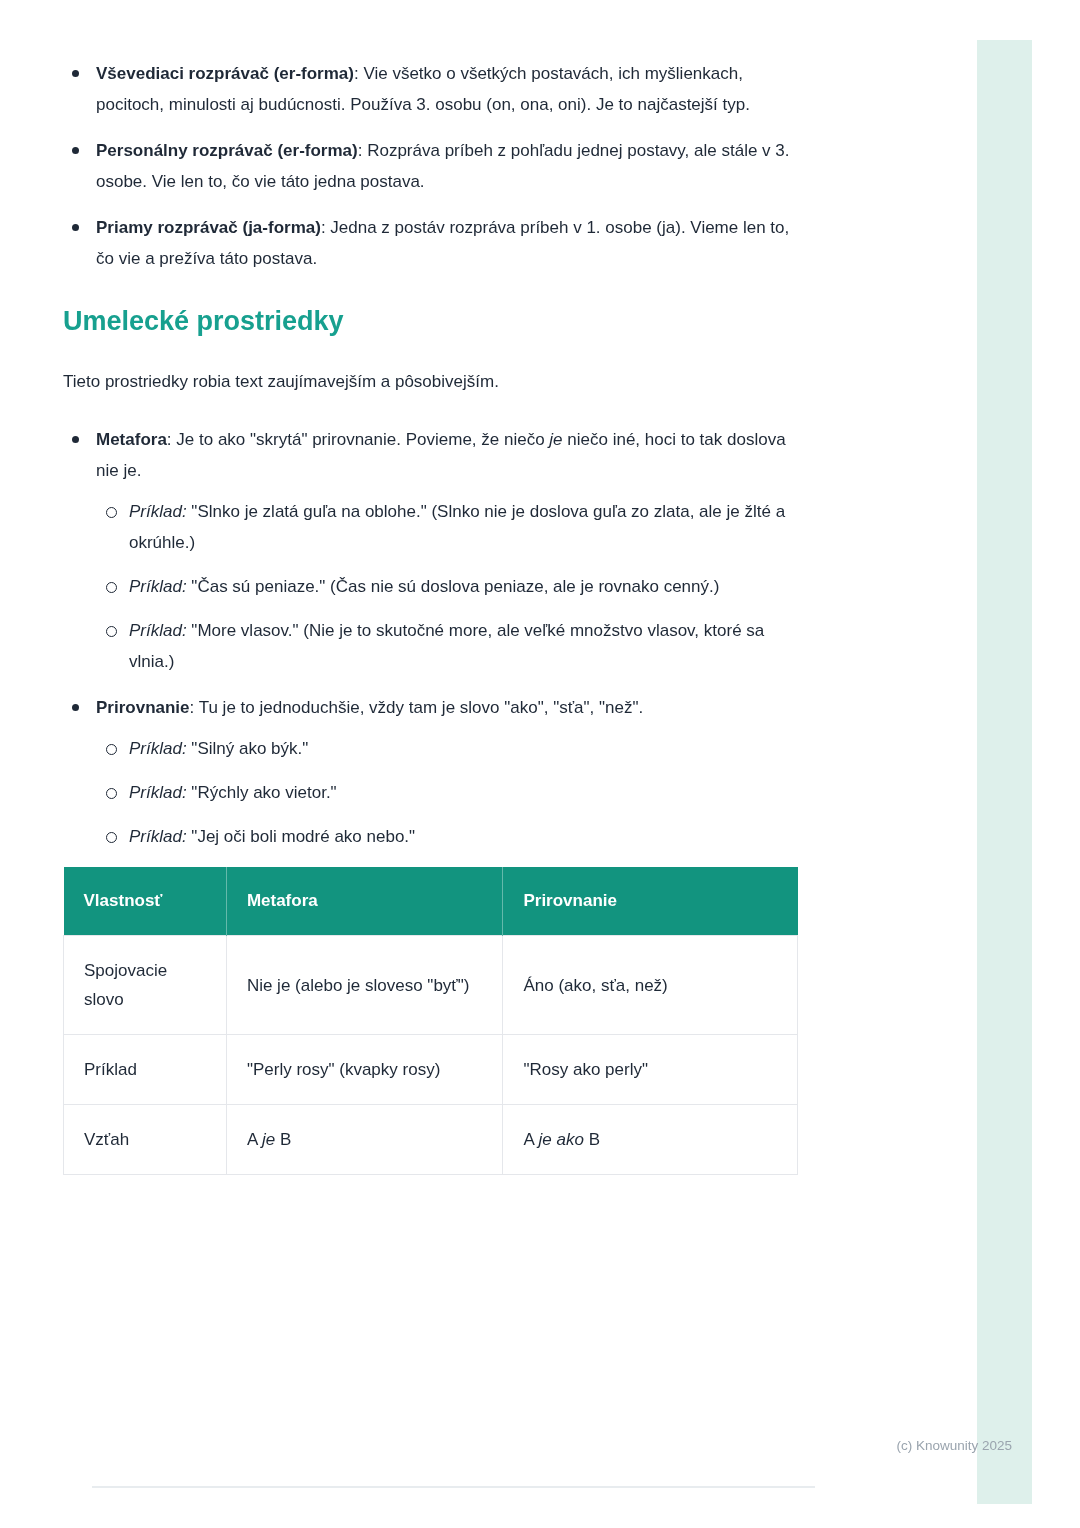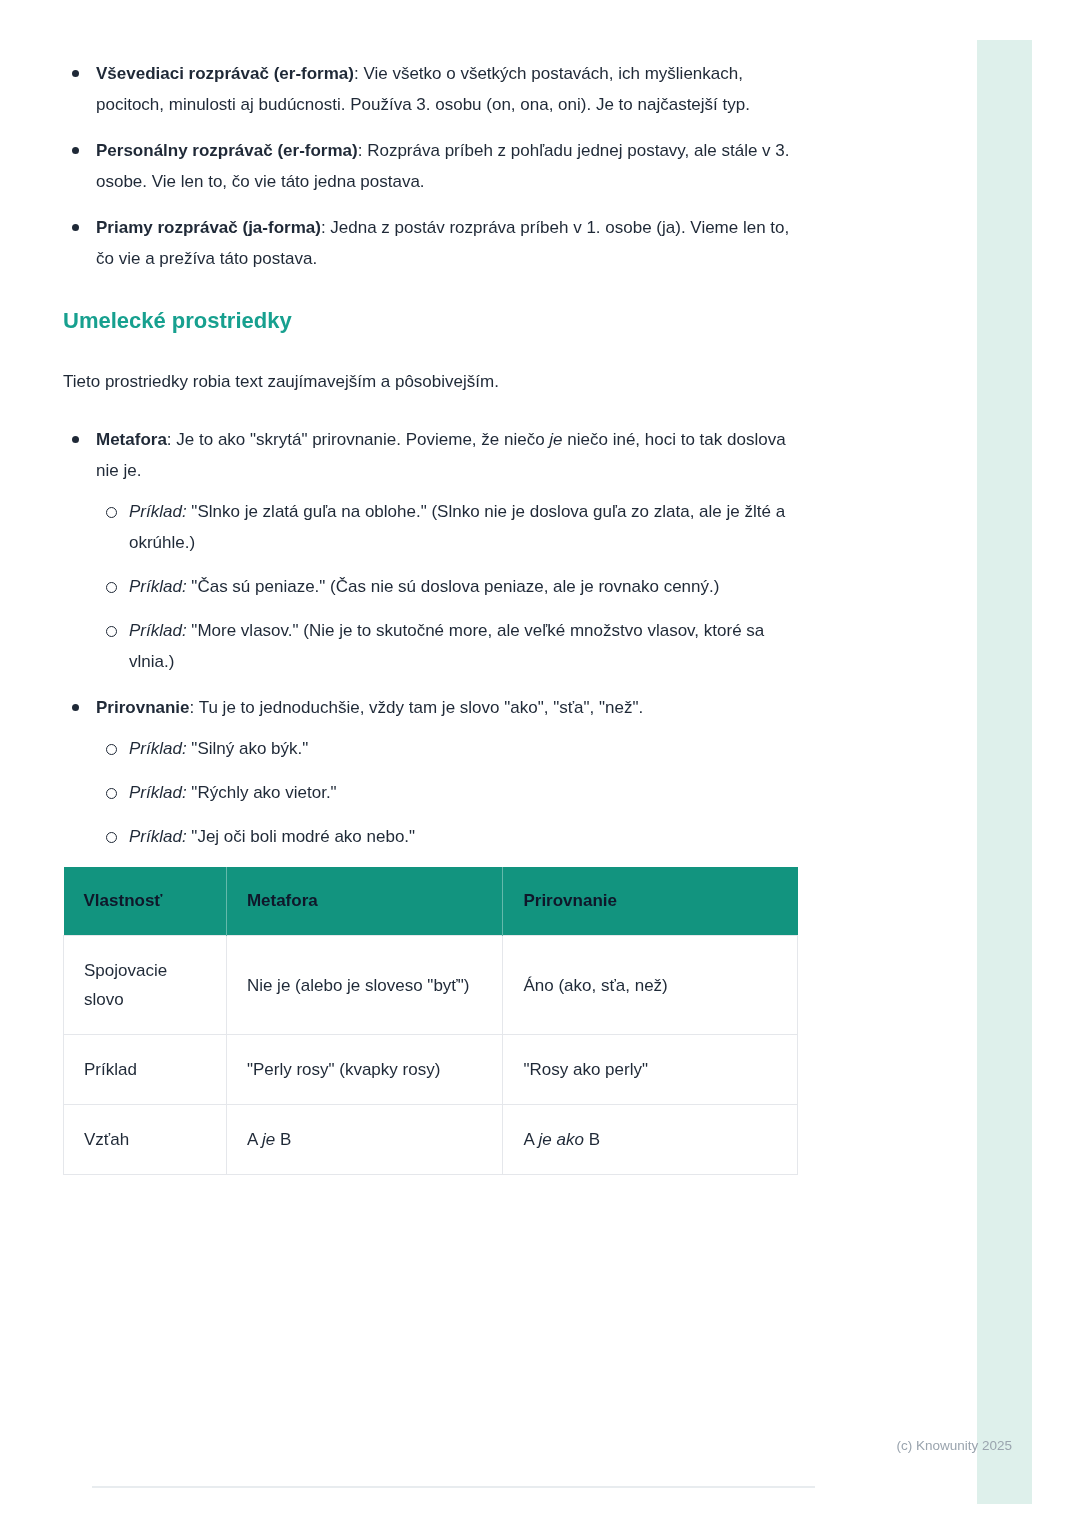--- a/index.html
+++ b/index.html
@@ -37,34 +37,34 @@
   .l2 > li { position:relative; padding-left:33px; margin-bottom:13px; }
   .l2 > li::before {
     content:""; position:absolute; left:10px; top:11px;
     width:9px; height:9px; border-radius:50%;
     border:1.5px solid #1f2937; background:transparent;
   }
   .b { font-weight:bold; }
   .i { font-style:italic; }
   h2.heading {
     color:#17a08f;
-    font-size:22px;
+    font-size:27px;
     line-height:34px;
     font-weight:bold;
     margin:30px 0 28px 0;
   }
   p.para { margin-bottom:27px; }
   table.cmp {
     border-collapse:collapse;
     width:735px;
     margin-top:2px;
   }
   table.cmp thead th {
     background:#12947f;
-    color:#0f172a;
+    color:#ffffff;
     font-weight:bold;
     text-align:left;
     padding:21px 20px;
     font-size:17px;
     line-height:26px;
   }
   table.cmp thead th + th { border-left:1px solid rgba(255,255,255,0.35); }
   table.cmp tbody td {
     border:1px solid #e5e7eb;
     padding:20px;

